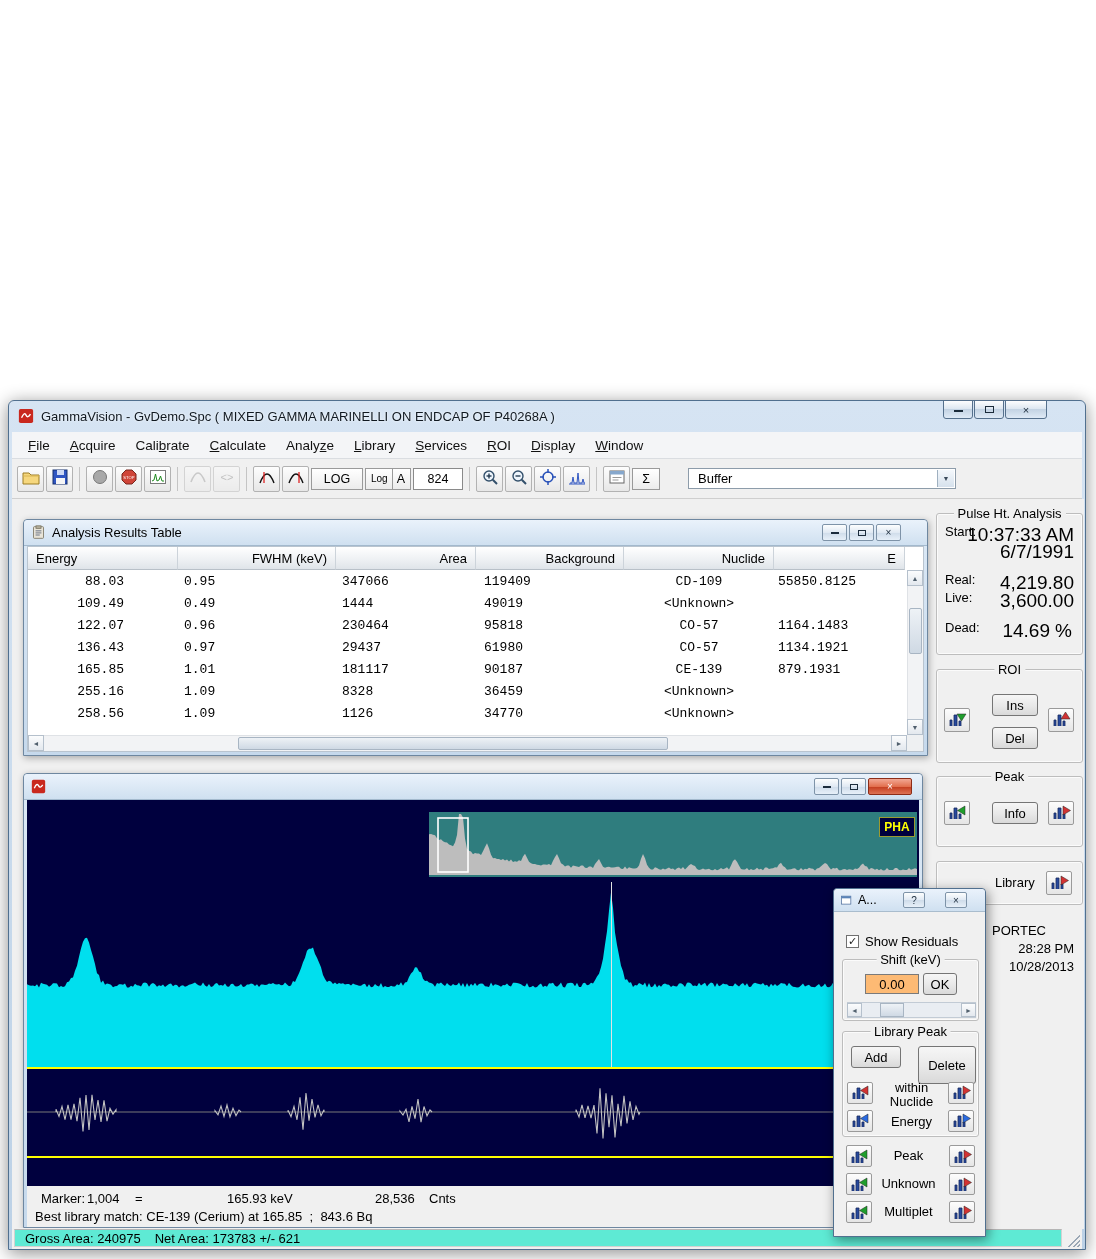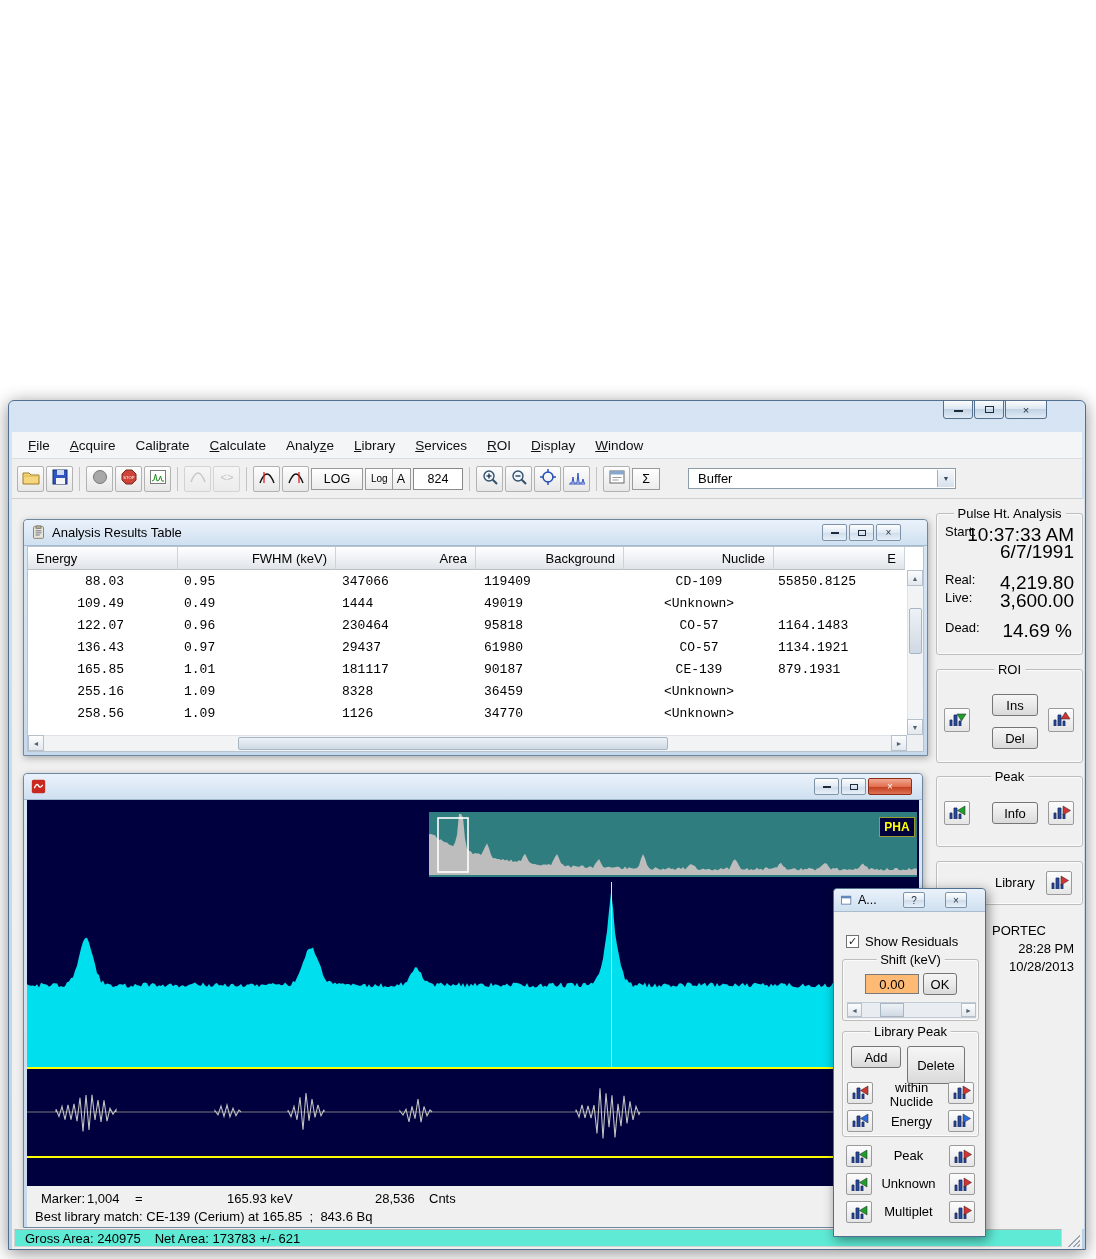--- a/index.html
+++ b/index.html
@@ -123,20 +123,27 @@
 .nav-row .mini-icon{position:absolute;width:26px;height:22px;border:1px solid #9a9a9a;border-radius:2px;
  background:linear-gradient(#fdfdfd,#e5e5e5);display:flex;align-items:center;justify-content:center;}
 .nav-label{position:absolute;left:30px;right:34px;top:3px;text-align:center;font-size:13px;}
 .mini-icon.plain{border:none;background:none;}
 u{text-decoration:underline;}
 </style>
 </head>
 <body>
 
 <div class="main-window">
+  <div class="titlebar">
+    <span class="app-icon"><svg viewBox="0 0 18 18" width="100%" height="100%">
+          <rect x="1" y="1" width="16" height="16" rx="2" fill="#c9281e"></rect>
+          <path d="M4 11 Q7 4 9 8 T14 7" stroke="#fff" stroke-width="1.6" fill="none"></path>
+        </svg></span>
+    <span class="title-text">GammaVision - GvDemo.Spc ( MIXED GAMMA MARINELLI ON ENDCAP OF P40268A )</span>
+  </div>
   <div class="capbtns">
     <div class="capbtn">
         <span class="minglyph"></span>
       </div>
     <div class="capbtn">
         <span class="maxglyph"></span>
       </div>
     <div class="capbtn close">
         <span>×</span>
       </div>
@@ -547,21 +554,21 @@
           <span>►</span>
         </div>
     </div>
   </div>
 
   <div class="dlg-group" style="left:8px;top:142px;width:137px;height:106px;">
     <span class="gb-title">Library Peak</span>
     <div class="btn" style="left:8px;top:14px;width:50px;height:22px;">
         <span>Add</span>
       </div>
-    <div class="btn" style="left:64px;top:14px;width:58px;height:38px;">
+    <div class="btn" style="left:75px;top:14px;width:58px;height:38px;">
         <span>Delete</span>
       </div>
     <div class="icon-btn" style="left:4px;top:50px;width:26px;height:22px;">
         <span class="mini-icon plain"><svg viewBox="0 0 20 18" width="100%" height="100%">
             <path d="M3 16 V10 h2 V16 M7 16 V5 h3 V16 M12 16 V11 h2 V16" fill="#274a9e" stroke="#16295e" stroke-width="0.8"></path>
             <polygon points="18,3 10.5,7.5 18,12" fill="#d23333" stroke="#222" stroke-width="0.5"></polygon>
           </svg></span>
       </div>
     <div class="icon-btn" style="left:105px;top:50px;width:26px;height:22px;">
         <span class="mini-icon plain"><svg viewBox="0 0 20 18" width="100%" height="100%">

